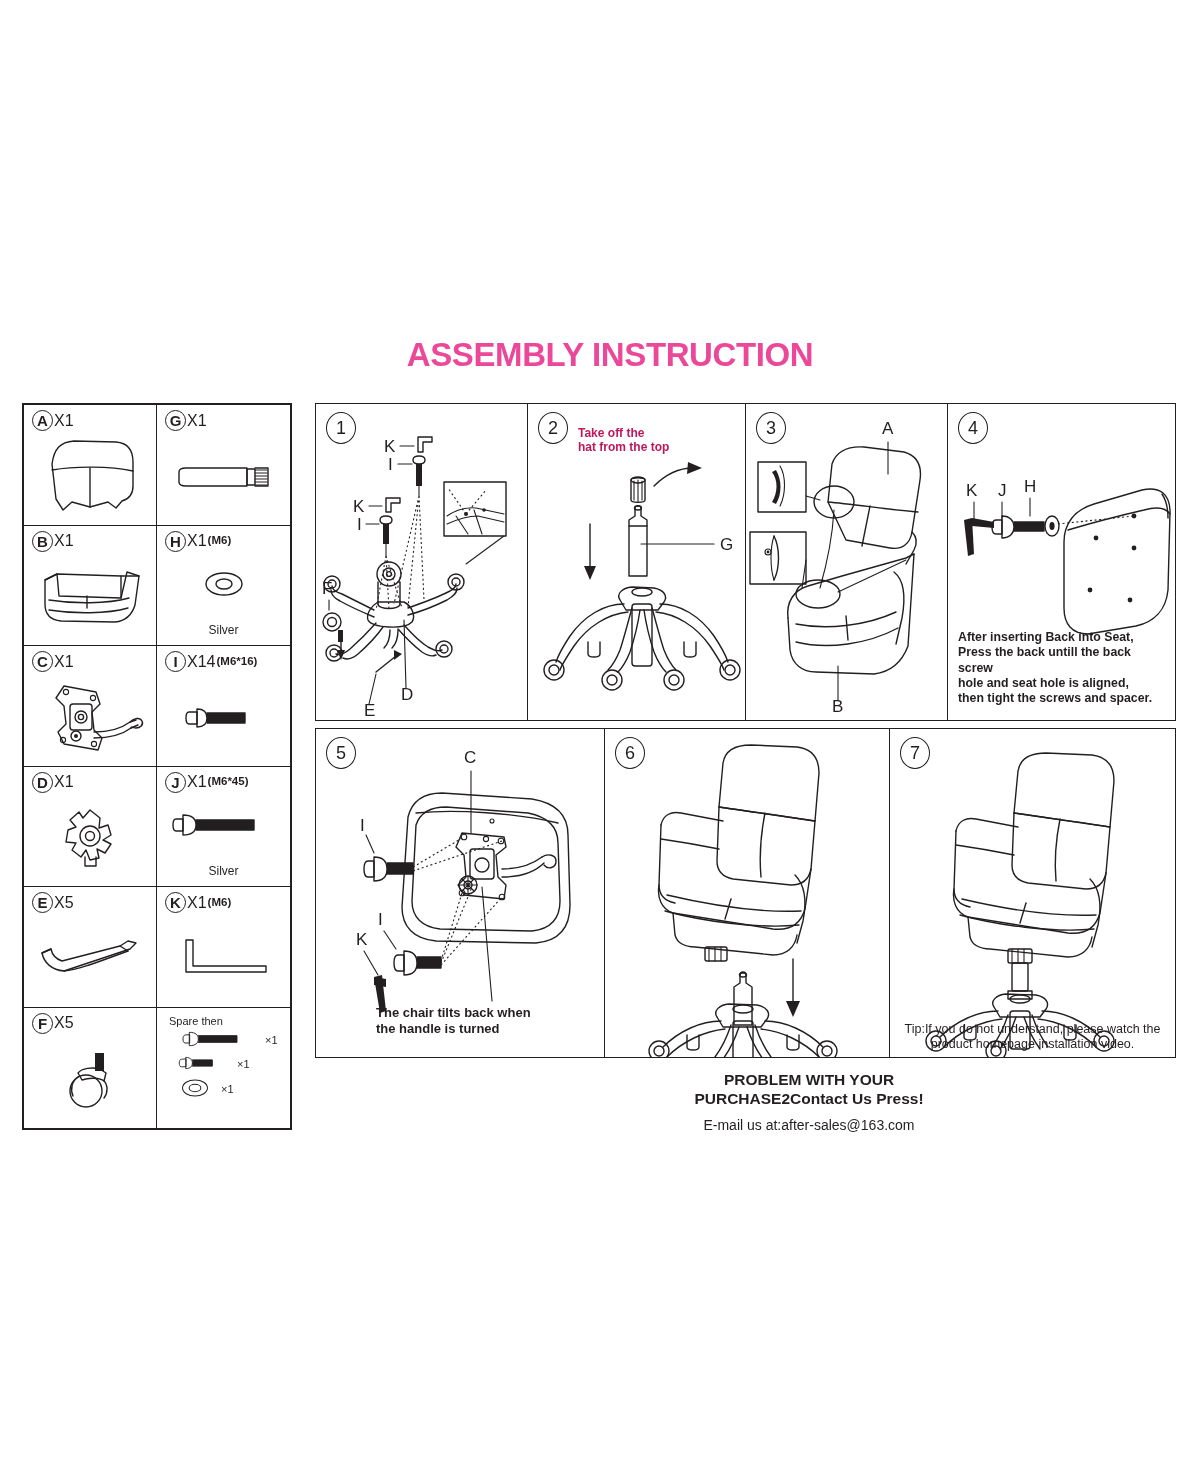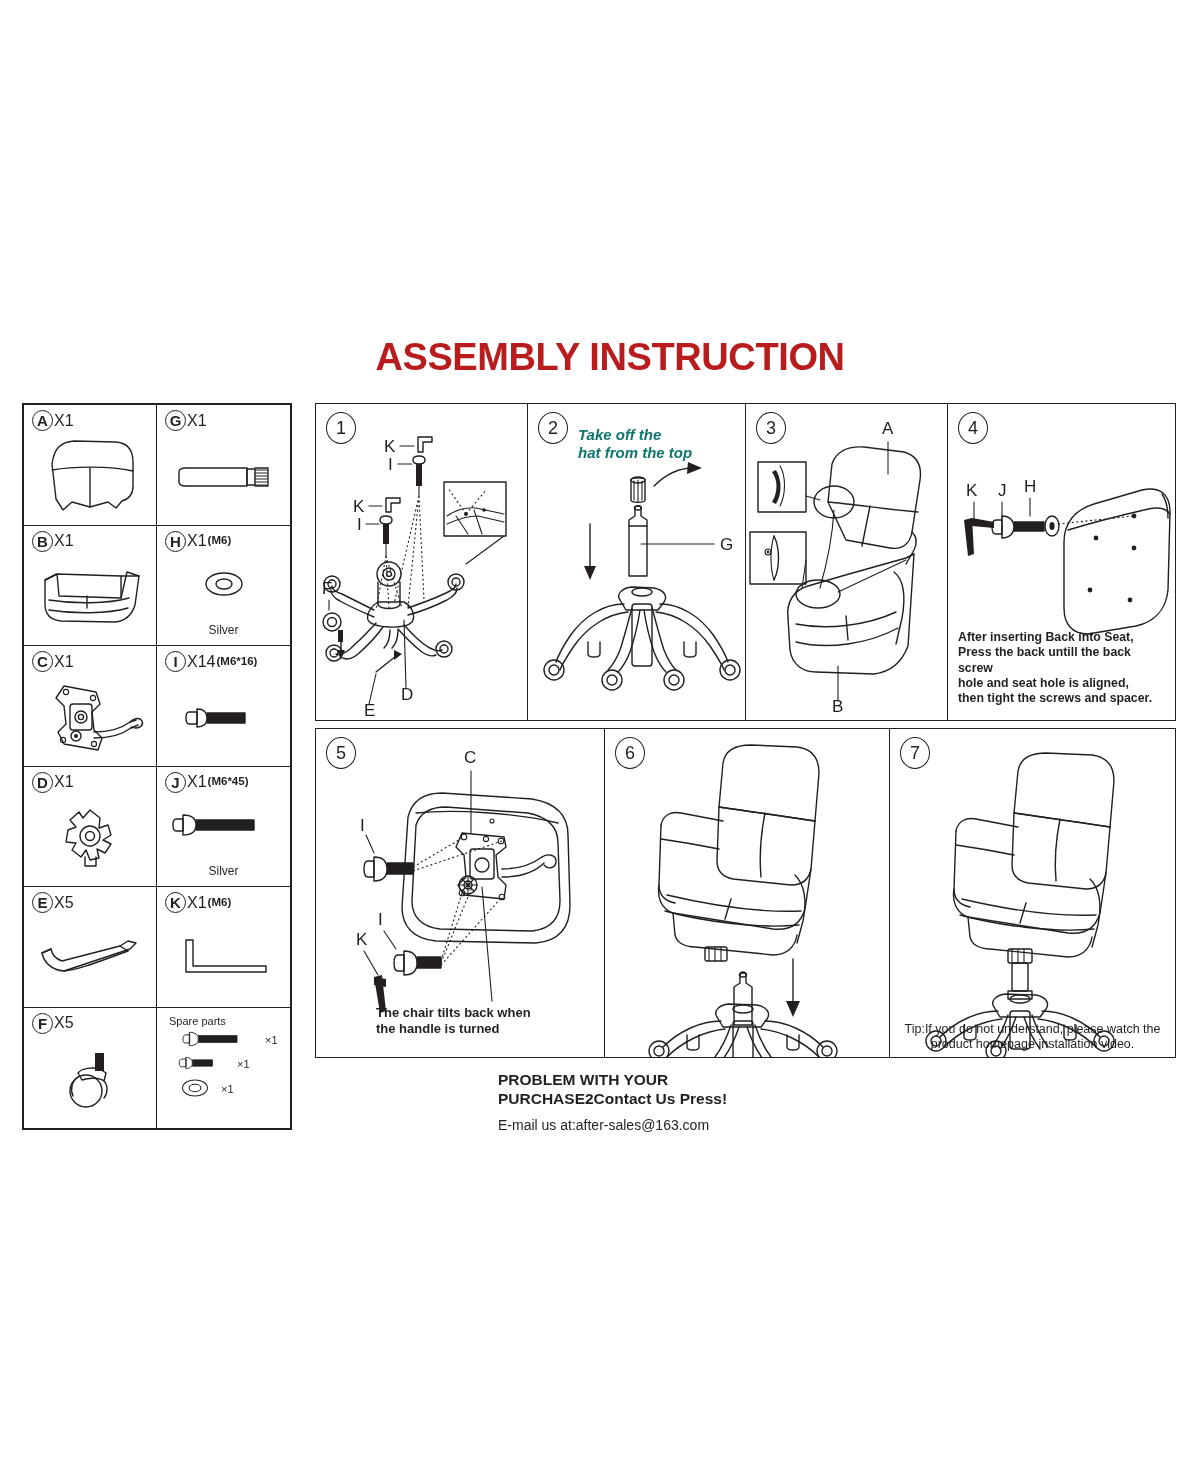--- a/index.html
+++ b/index.html
@@ -17,24 +17,24 @@
   }
   .page { position: absolute; left: 0; top: 0; width: 1200px; height: 1465px; }
 
   
   #title {
     position: absolute;
     left: 310px;
     top: 336px;
     width: 600px;
     text-align: center;
-    font-size: 38px;
+    font-size: 33px;
     font-weight: bold;
     letter-spacing: -0.4px;
-    color: #b91c1c;
+    color: #ec4899;
   }
 
   
   #parts-table {
     position: absolute;
     left: 22px;
     top: 403px;
     width: 270px;
     height: 727px;
     border: 2px solid #231f20;
@@ -125,43 +125,43 @@
     left: 10px; top: 8px;
     width: 28px; height: 30px;
     border: 1.8px solid #231f20;
     border-radius: 50%;
     display: flex; align-items: center; justify-content: center;
     font-size: 18px;
     z-index: 5;
   }
   .panel-text {
     position: absolute;
-    font-size: 15px;
+    font-size: 12px;
     font-weight: bold;
     line-height: 1.18;
-    color: #0f766e;
-    font-style: italic;
+    color: #be185d;
   }
   .panel-note {
     position: absolute;
     left: 8px; right: 8px;
     font-size: 12.3px;
     font-weight: bold;
     line-height: 1.25;
   }
   .panel-note.center { text-align: center; font-weight: normal; font-size: 12.5px; }
   .panel-svg { position: absolute; left: 0; top: 0; }
   .lbl { font-size: 17px; font-family: "Liberation Sans", sans-serif; fill: #231f20; }
 
   
   #footer {
     position: absolute;
-    left: 498px;
+    left: 519px;
     top: 1070px;
     width: 580px;
+    text-align: center;
   }
   .foot-bold { font-size: 15.5px; font-weight: bold; line-height: 1.25; }
   .foot-mail { font-size: 14px; line-height: 1.4; margin-top: 7px; }
 
   svg { shape-rendering: geometricPrecision; }
   .s  { fill: none; stroke: #231f20; stroke-width: 1.4; stroke-linejoin: round; stroke-linecap: round; }
   .s2 { fill: none; stroke: #231f20; stroke-width: 1.1; stroke-linejoin: round; stroke-linecap: round; }
   .sf { fill: #231f20; }
   .dot { stroke: #231f20; stroke-width: 1.1; stroke-dasharray: 2 2.6; fill: none; }
   .thin { fill: none; stroke: #231f20; stroke-width: 0.9; }
@@ -348,21 +348,21 @@
           <rect class="sf" x="43" y="6" width="9" height="18"></rect>
           <path class="s" d="M26 26 C30 21 40 20 48 22 L54 26 L52 34 C48 31 38 30 30 33 Z"></path>
           <circle class="s" cx="34" cy="44" r="16"></circle>
           <path class="s" d="M26 30 C20 34 18 42 21 49"></path>
           <path class="s" d="M52 34 C56 38 56 46 52 51"></path>
         </svg>
       </div>
     </div>
 
     <div class="part-cell col2 lastrow">
-      <div class="spare-title">Spare parts</div>
+      <div class="spare-title">Spare then</div>
 
       <div class="spare-row">
         <span>
           <svg width="84" height="20" viewBox="0 0 112 30">
             <path class="s" d="M8 9 C6 9 5 12 5 15 C5 18 6 21 8 21 L15 21 L15 9 Z"></path>
             <path class="s" d="M15 5 C24 5 28 9 28 15 C28 21 24 25 15 25 Z"></path>
             <rect class="sf" x="28" y="10" width="58" height="10"></rect>
             <path class="thin" stroke="#fff" d="M33 10 L33 20 M39 10 L39 20 M45 10 L45 20 M51 10 L51 20 M57 10 L57 20 M63 10 L63 20 M69 10 L69 20 M75 10 L75 20 M81 10 L81 20"></path>
             <path class="s" d="M28 10 L86 10 L86 20 L28 20"></path>
           </svg>

